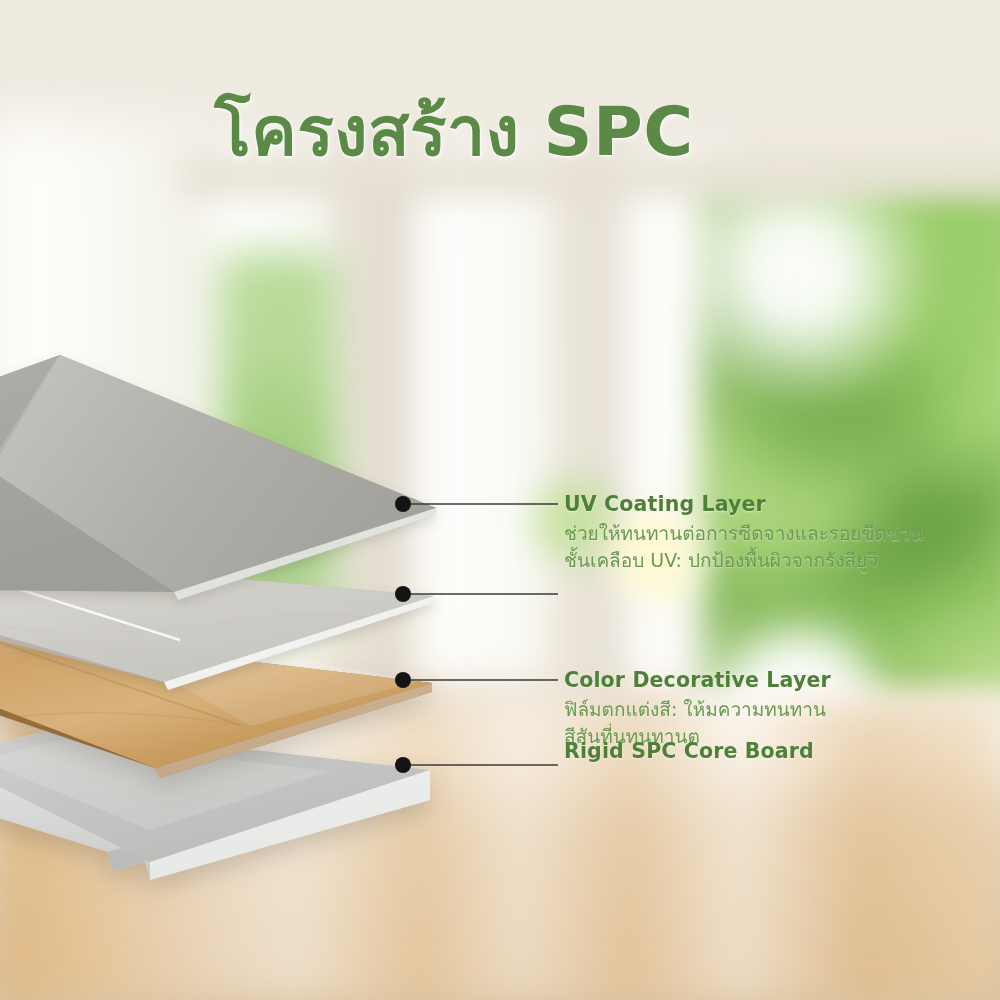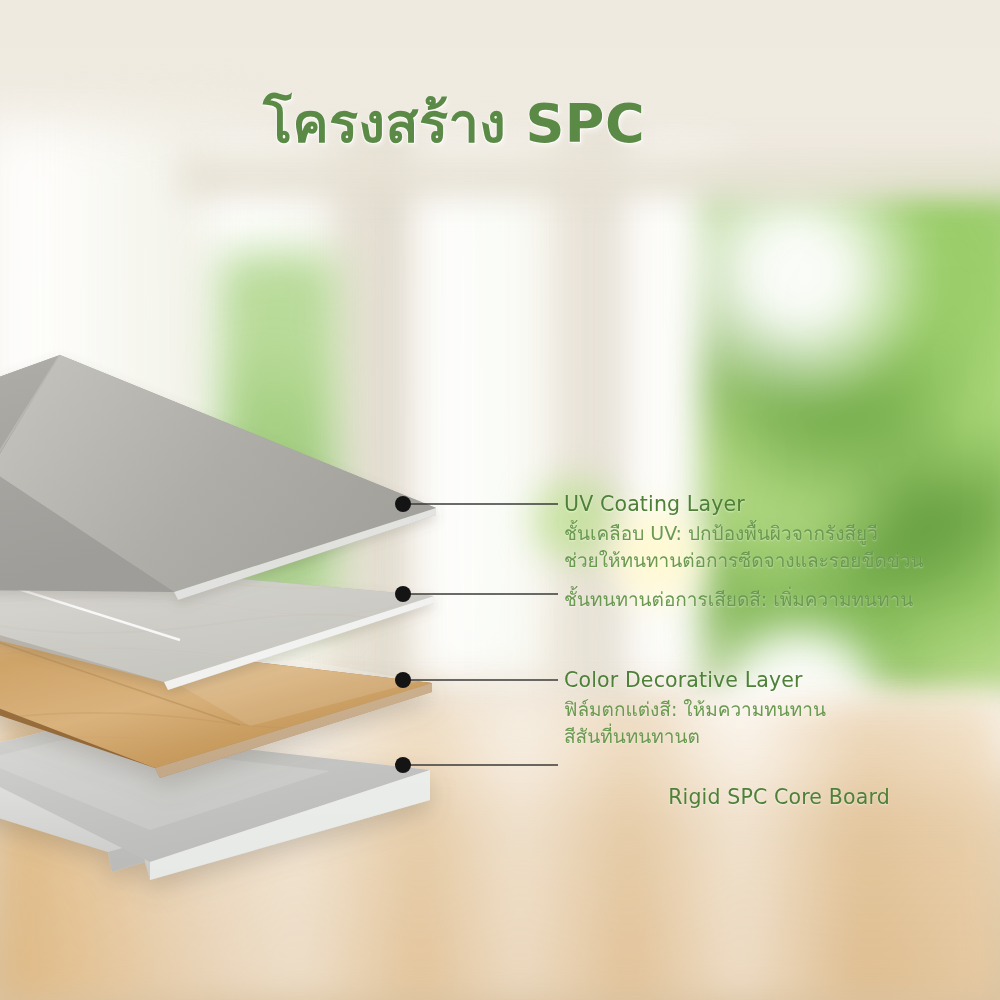--- a/index.html
+++ b/index.html
@@ -130,54 +130,54 @@
   .sill {
     position:absolute; left:680px; top:700px; width:340px; height:70px;
     background:linear-gradient(to bottom, rgba(255,255,255,.95), rgba(240,236,226,.6));
     filter:blur(16px);
   }
 
   
   #title {
     position:absolute; left:0; top:96px; width:908px;
     text-align:center;
-    font-size:54px; line-height:1.05; font-weight:700;
+    font-size:68px; line-height:1.05; font-weight:700;
     letter-spacing:.5px;
     color:#5b8a46;
     text-shadow:
       0 0 1px rgba(255,255,255,.9),
       1px 1px 0 rgba(255,255,255,.75),
       -1px 1px 0 rgba(255,255,255,.55),
       2px 3px 5px rgba(255,255,255,.5);
     white-space:nowrap;
   }
 
   
   #layers { position:absolute; left:0; top:0; width:1000px; height:1000px; }
 
   
   .callout { position:absolute; width:430px; }
   .callout .c-title {
-    font-size:20.5px; font-weight:400; color:#4e8038;
+    font-size:20.5px; font-weight:700; color:#4e8038;
     letter-spacing:.15px; line-height:1.15;
     text-shadow:0 1px 2px rgba(255,255,255,.55);
     white-space:nowrap;
   }
   .callout .c-desc {
     margin-top:3px;
     font-size:19px; line-height:1.42; font-weight:400;
     color:#6a9a50;
     text-shadow:0 1px 2px rgba(255,255,255,.45);
   }
   .callout .c-desc span { display:block; white-space:nowrap; }
 
   #callout-0 { left:564px; top:493px; }
   #callout-1 { left:564px; top:583px; }
   #callout-2 { left:564px; top:669px; }
-  #callout-3 { left:564px; top:786px;text-align:center; }
+  #callout-3 { left:564px; top:740px; }
 </style>
 </head>
 <body>
 
 <div id="stage">
 
   <div class="bg-base"></div>
   <div class="bg-wall"></div>
   <div class="win-left"></div>
   <div class="win-c1"></div>
@@ -322,28 +322,27 @@
       <g>
         <line x1="403" y1="765" x2="558" y2="765" stroke="#3a3a38" stroke-width="1.7"></line>
         <circle cx="403" cy="765" r="8" fill="#141414"></circle>
       </g>
     </g>
   </svg>
 
   <div class="callout" id="callout-0">
     <div class="c-title">UV Coating Layer</div>
     <div class="c-desc">
+      <span>ช่วยให้ทนทานต่อการซีดจางและรอยขีดข่วน</span>
       <span>ชั้นเคลือบ UV: ปกป้องพื้นผิวจากรังสียูวี</span>
-      <span>ช่วยให้ทนทานต่อการซีดจางและรอยขีดข่วน</span>
     </div>
   </div>
 
   <div class="callout" id="callout-1">
     <div class="c-desc">
-      <span>ชั้นทนทานต่อการเสียดสี: เพิ่มความทนทาน</span>
     </div>
   </div>
 
   <div class="callout" id="callout-2">
     <div class="c-title">Color Decorative Layer</div>
     <div class="c-desc">
       <span>ฟิล์มตกแต่งสี: ให้มความทนทาน</span>
       <span>สีสันที่นทนทานต</span>
     </div>
   </div>

